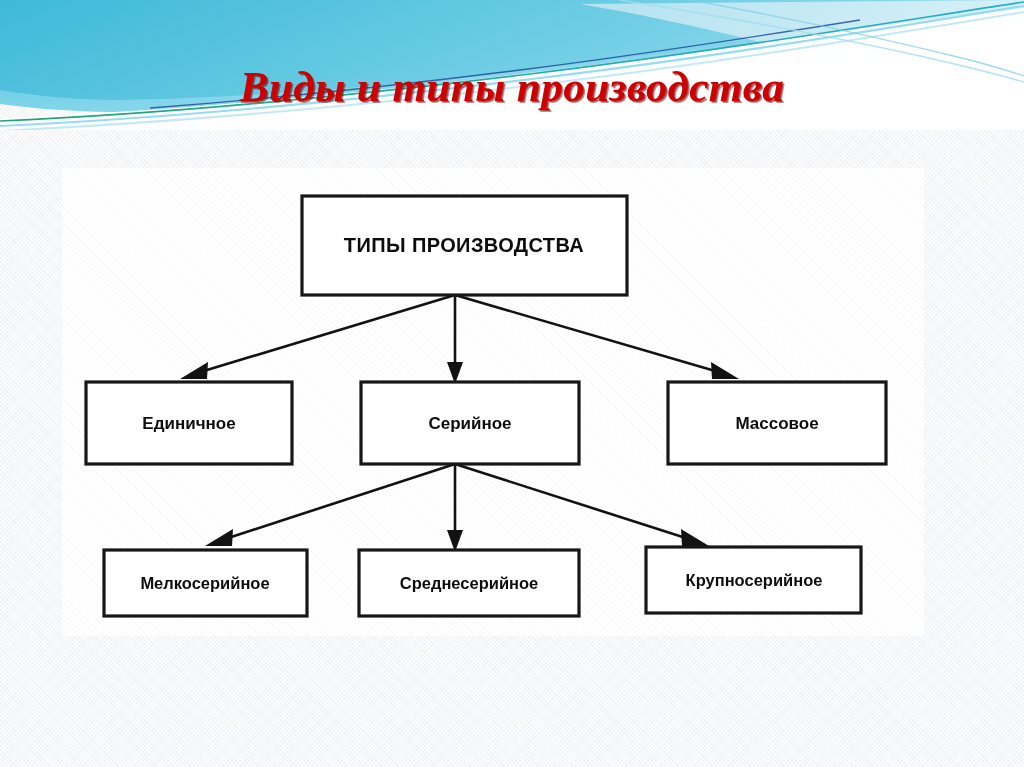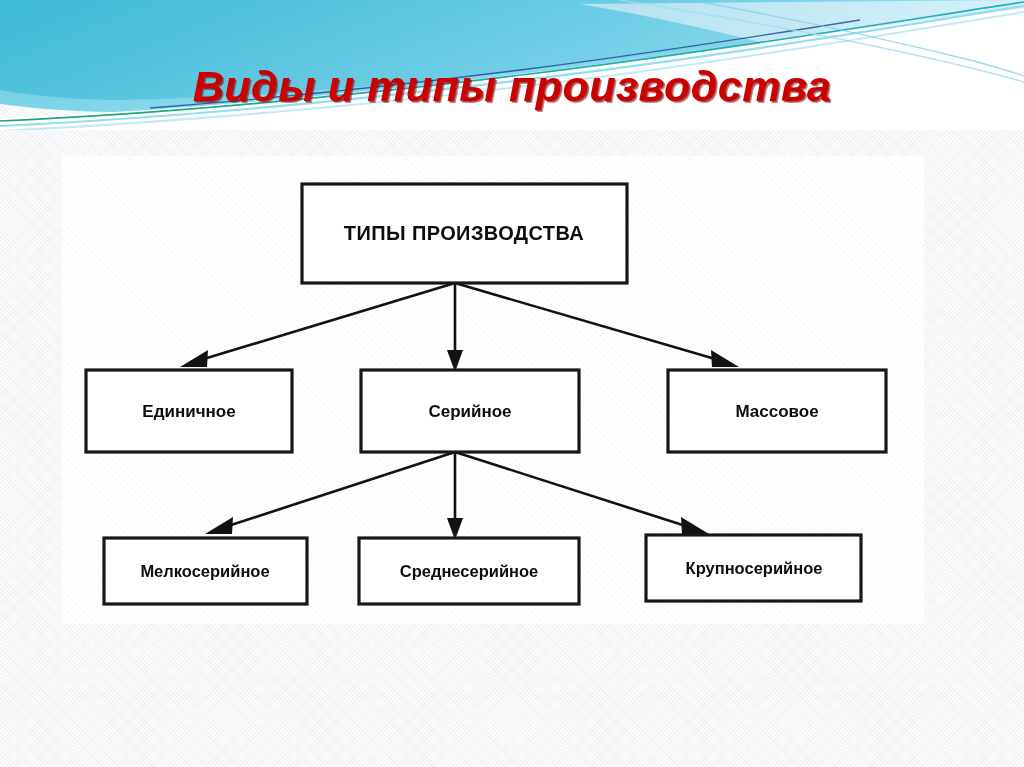--- a/index.html
+++ b/index.html
@@ -47,38 +47,38 @@
   }
   #header-band svg { display: block; }
 
   
   #slide-title {
     position: absolute;
     left: 0;
     top: 62px;
     width: 1024px;
     text-align: center;
-    font-family: Liberation Sans, sans-serif;
+    font-family: Liberation Serif, serif;
     font-weight: bold;
     font-style: italic;
     font-size: 43px;
     letter-spacing: 0.5px;
     color: #CC0000;
     text-shadow:
       2px 2px 0 rgba(120,0,0,0.45),
       1px 1px 0 rgba(150,10,10,0.5);
     white-space: nowrap;
     z-index: 5;
   }
 
   
   #diagram-panel {
     position: absolute;
     left: 62px;
-    top: 156px;
+    top: 168px;
     width: 862px;
     height: 468px;
     background:
       repeating-linear-gradient(45deg,
         rgba(247,247,249,0.7) 0px,
         rgba(247,247,249,0.7) 1px,
         rgba(255,255,255,0) 1px,
         rgba(255,255,255,0) 4px),
       #ffffff;
     overflow: hidden;

